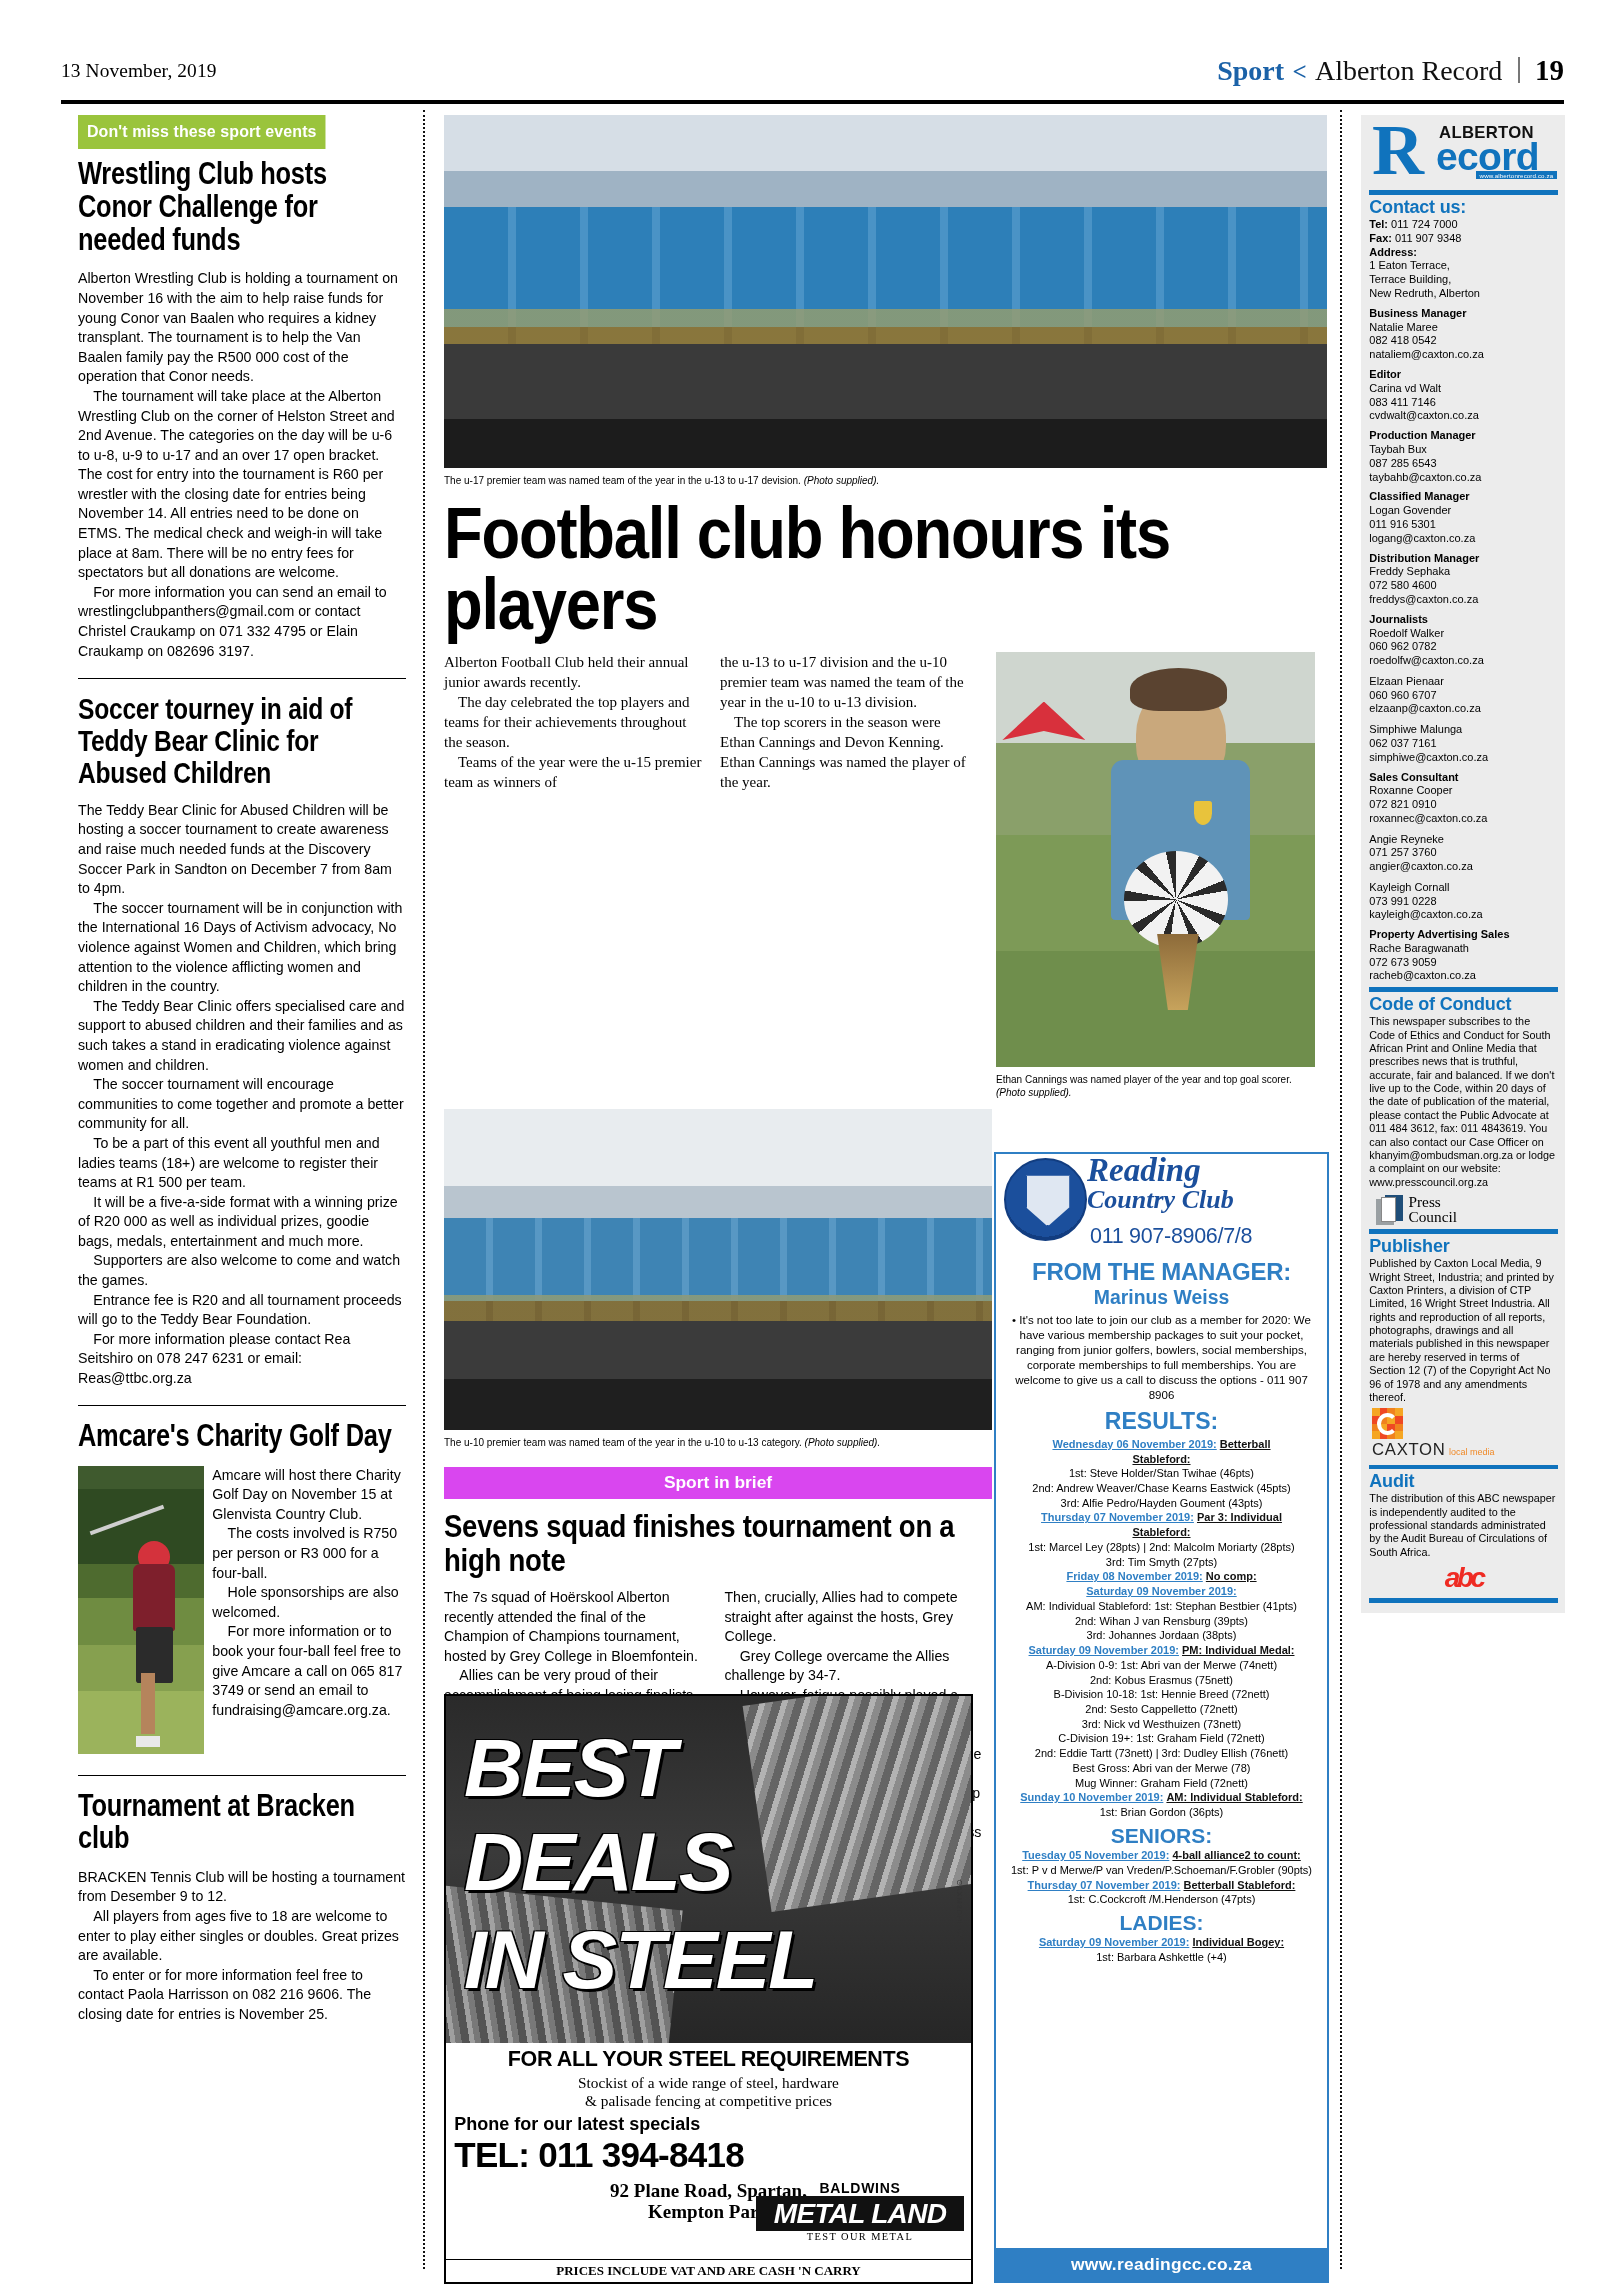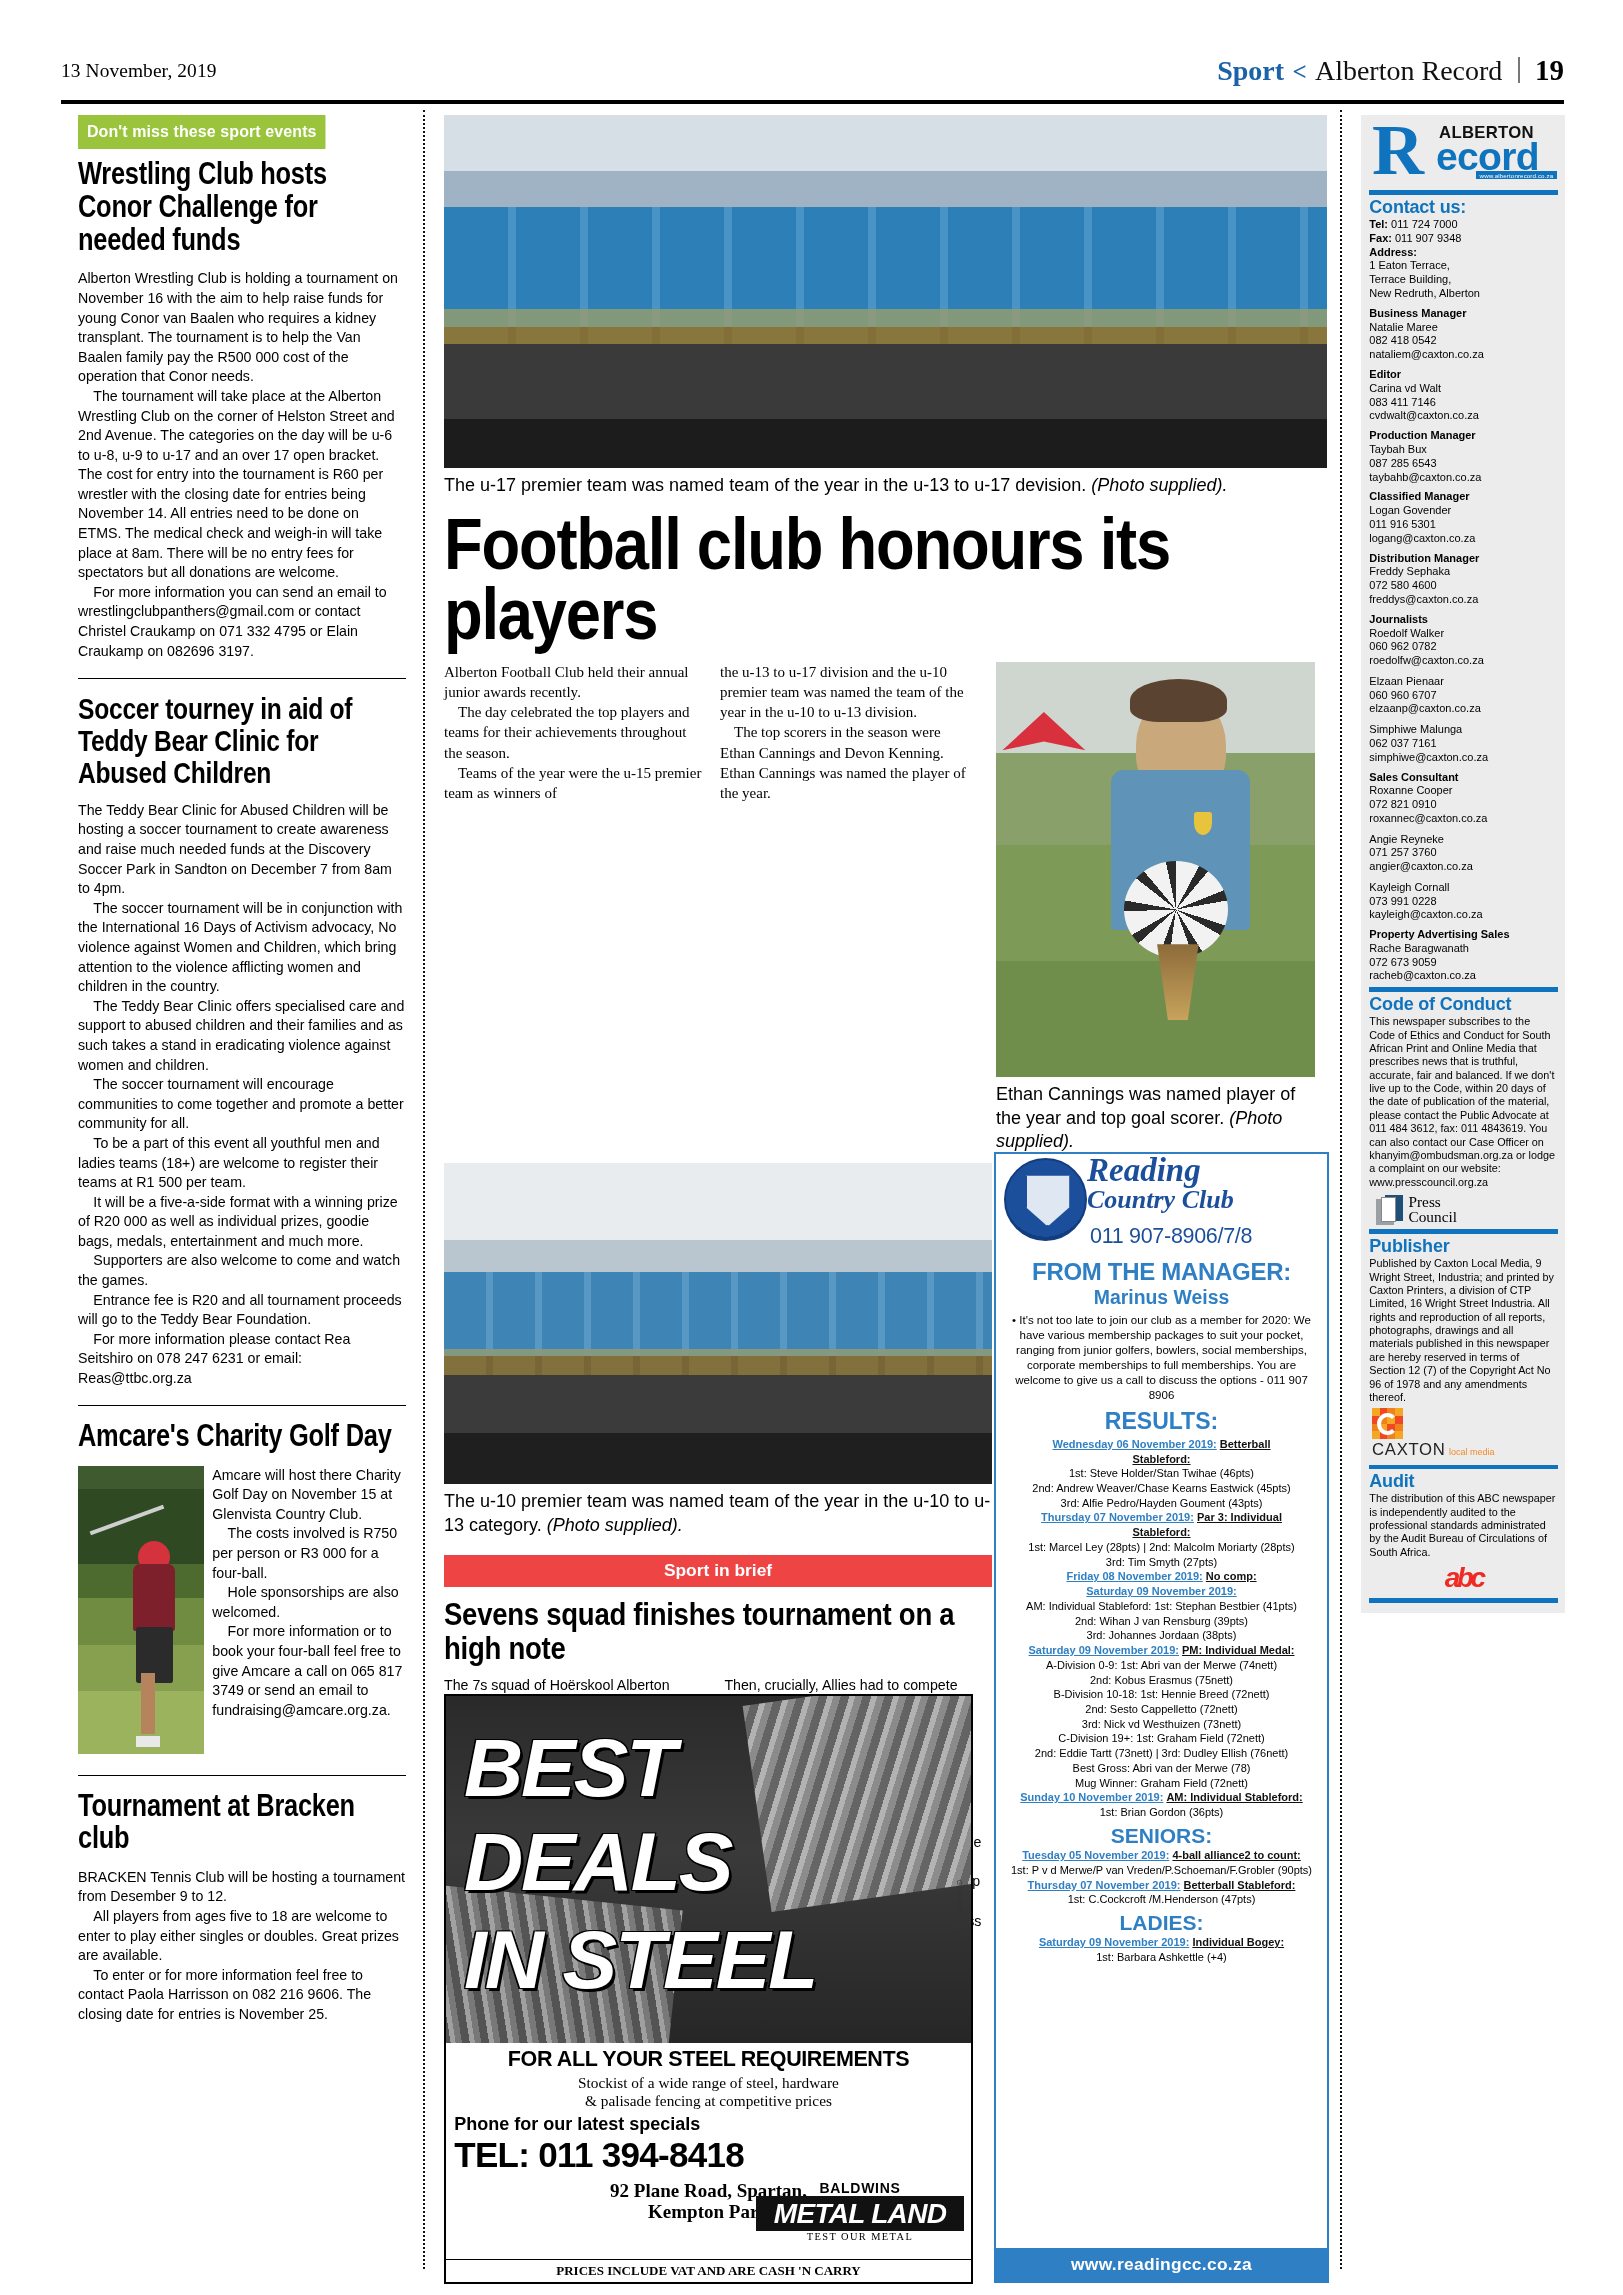--- a/index.html
+++ b/index.html
@@ -47,35 +47,35 @@
   .body-txt p { margin:0; }
   .body-txt p + p { text-indent:15.3px; }
   .hr-thin { border:0; border-top:1.4px solid #000; margin:16.7px 0 14px 0; width:100%; }
 
   
   .golf-wrap { position:relative; }
   .golf-photo { float:left; width:126px; height:288px; margin:0 8.3px 4.2px 0; border:0; overflow:hidden; position:relative; }
 
   
   .photo { position:relative; overflow:hidden; background:#cfd6da; }
-  .cap { font-size:18px; line-height:1.3; margin-top:6.2px; }
+  .cap { font-size:10px; line-height:1.3; margin-top:6.2px; }
   .cap i { font-style:italic; }
 
   .mega-h {
     font-family:"Liberation Sans Narrow","Liberation Sans",sans-serif;
     font-weight:bold; font-size:72px; line-height:.98; letter-spacing:-1.4px;
     transform:scaleX(.88); transform-origin:left top; width:114%;
     margin:11px 0 12.5px 0;
   }
   .serif-body { font-family:"Liberation Serif", serif; font-size:15px; line-height:1.34; }
   .serif-body p { margin:0; }
   .serif-body p + p { text-indent:14px; }
 
   .kicker-bar {
-    background:#ef4444; color:#fff; text-align:center;
+    background:#d946ef; color:#fff; text-align:center;
     font-family:"Liberation Sans Narrow","Liberation Sans",sans-serif;
     font-weight:bold; font-size:17.4px; padding:4.9px 0 6.2px 0;
   }
   .mid-h {
     font-family:"Liberation Sans Narrow","Liberation Sans",sans-serif;
     font-weight:bold; font-size:32px; line-height:1.05; letter-spacing:-0.3px;
     transform:scaleX(.86); transform-origin:left top; width:118%;
     margin:11px 0 11px 0;
   }
 

